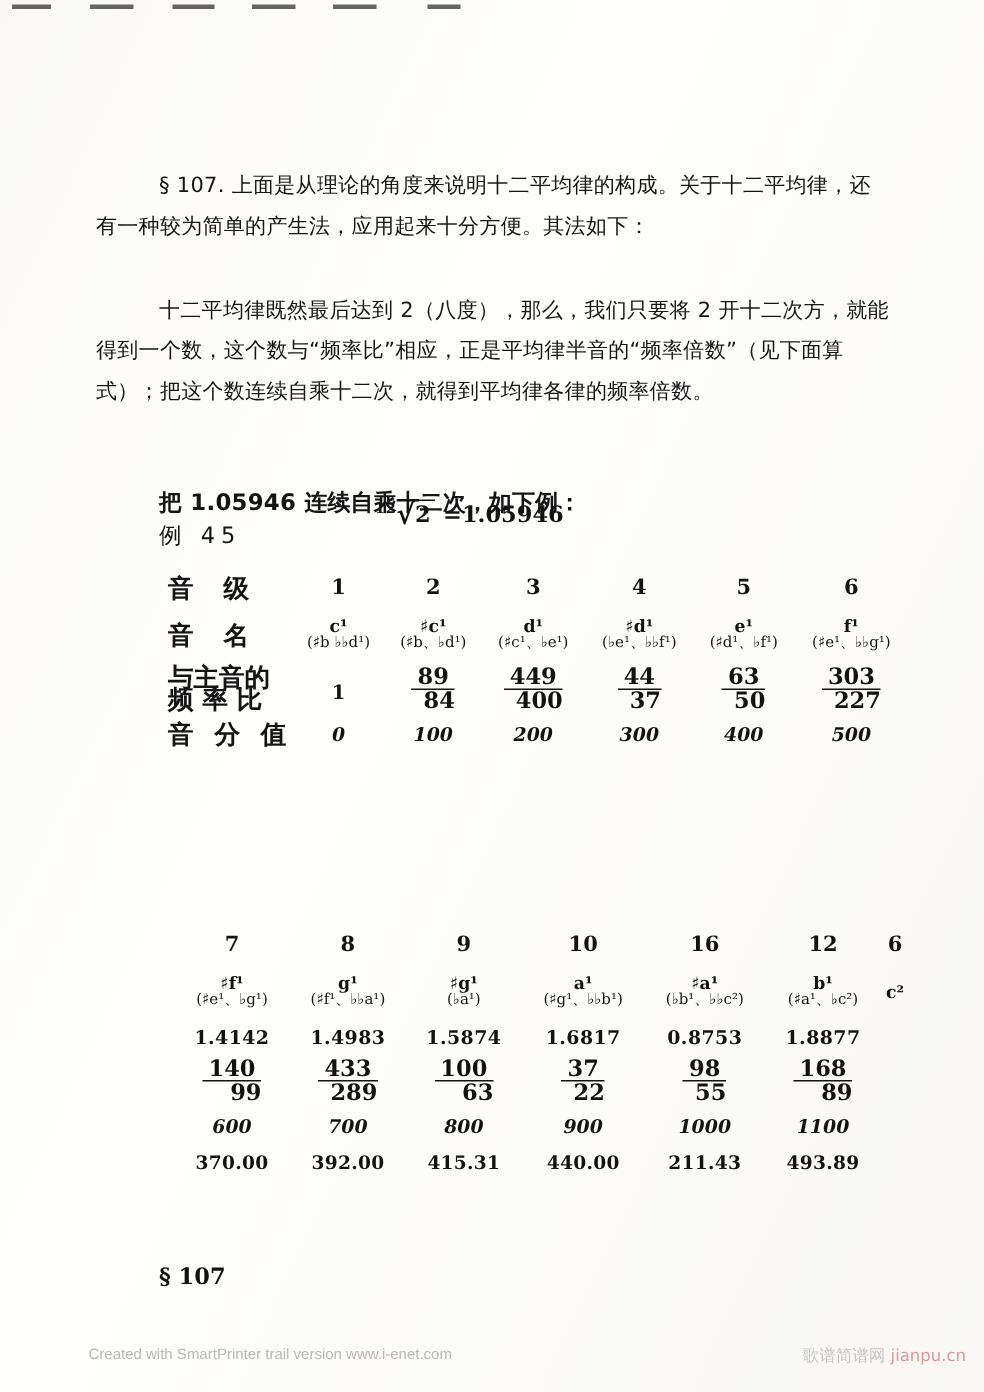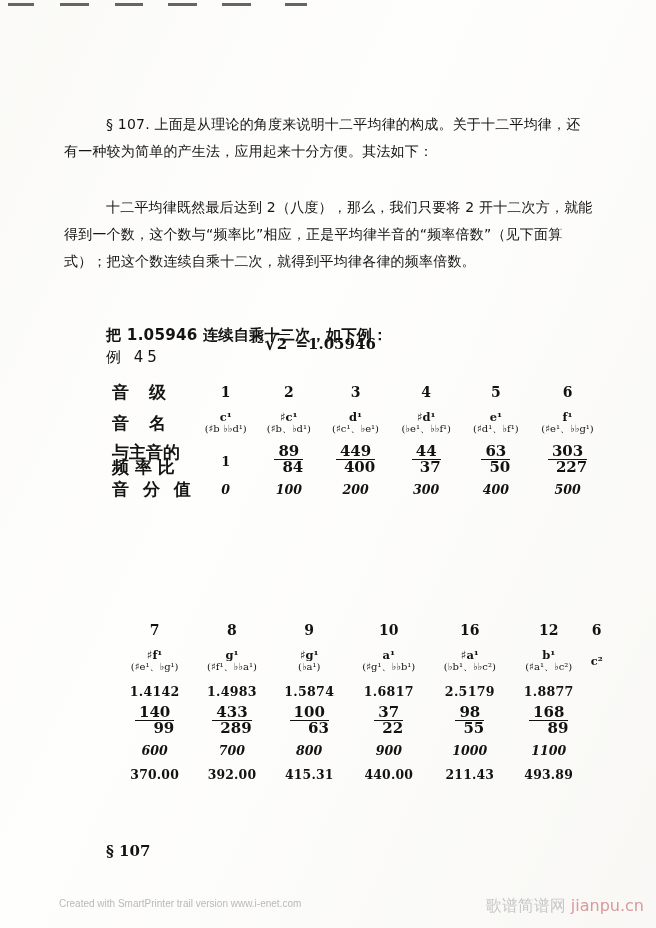--- a/index.html
+++ b/index.html
@@ -166,21 +166,21 @@
     left: 59px;
     top: 898px;
     font-size: 10px;
     color: #b9b9b9;
     font-family: Liberation Sans, sans-serif;
   }
   #watermark-right {
     position: absolute;
     right: 12px;
     top: 896px;
-    font-size: 16px;
+    font-size: 11px;
     font-family: "DejaVu Sans", "Liberation Sans", sans-serif;
     color: #c8c8c8;
   }
   #watermark-right .site {
     color: #d89a9a;
     font-family: "DejaVu Sans", "Liberation Sans", sans-serif;
   }
 </style>
 </head>
 <body>
@@ -313,21 +313,21 @@
             <span class="name-main">c²</span>
             <span class="name-sub"></span>
           </td>
         </tr>
         <tr>
           <td style="width: 10px;"></td>
           <td class="mult-cell">1.4142</td>
           <td class="mult-cell">1.4983</td>
           <td class="mult-cell">1.5874</td>
           <td class="mult-cell">1.6817</td>
-          <td class="mult-cell">2.5179</td>
+          <td class="mult-cell">0.8753</td>
           <td class="mult-cell">1.8877</td>
           <td class="mult-cell"></td>
         </tr>
         <tr>
           <td style="width: 10px;"></td>
           <td class="frac-cell"><span class="frac"><span class="num">140</span><span class="den">99</span></span></td>
           <td class="frac-cell"><span class="frac"><span class="num">433</span><span class="den">289</span></span></td>
           <td class="frac-cell"><span class="frac"><span class="num">100</span><span class="den">63</span></span></td>
           <td class="frac-cell"><span class="frac"><span class="num">37</span><span class="den">22</span></span></td>
           <td class="frac-cell"><span class="frac"><span class="num">98</span><span class="den">55</span></span></td>

